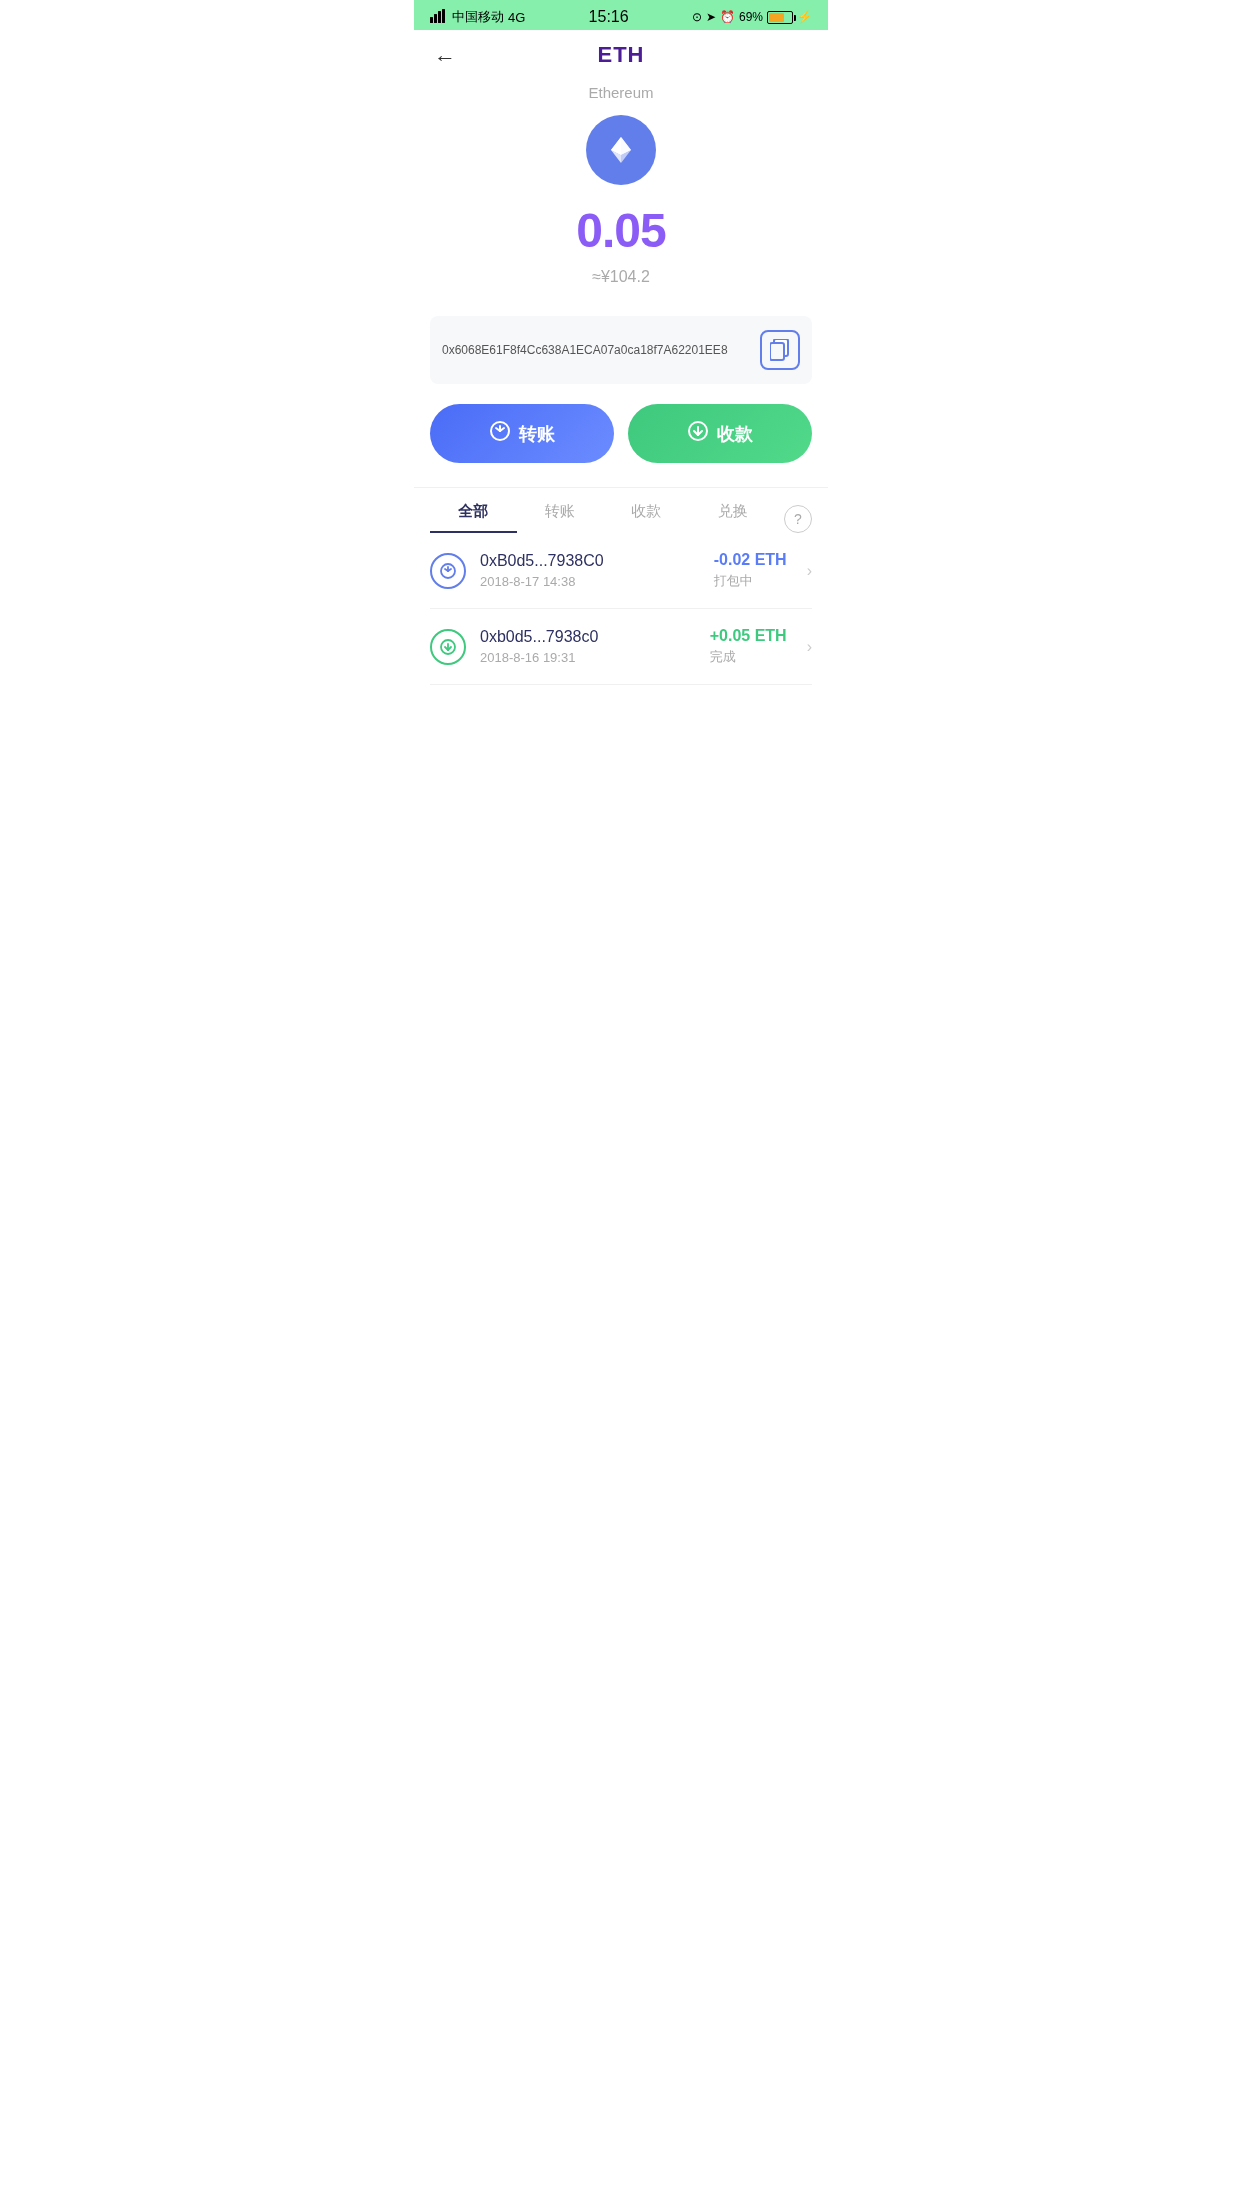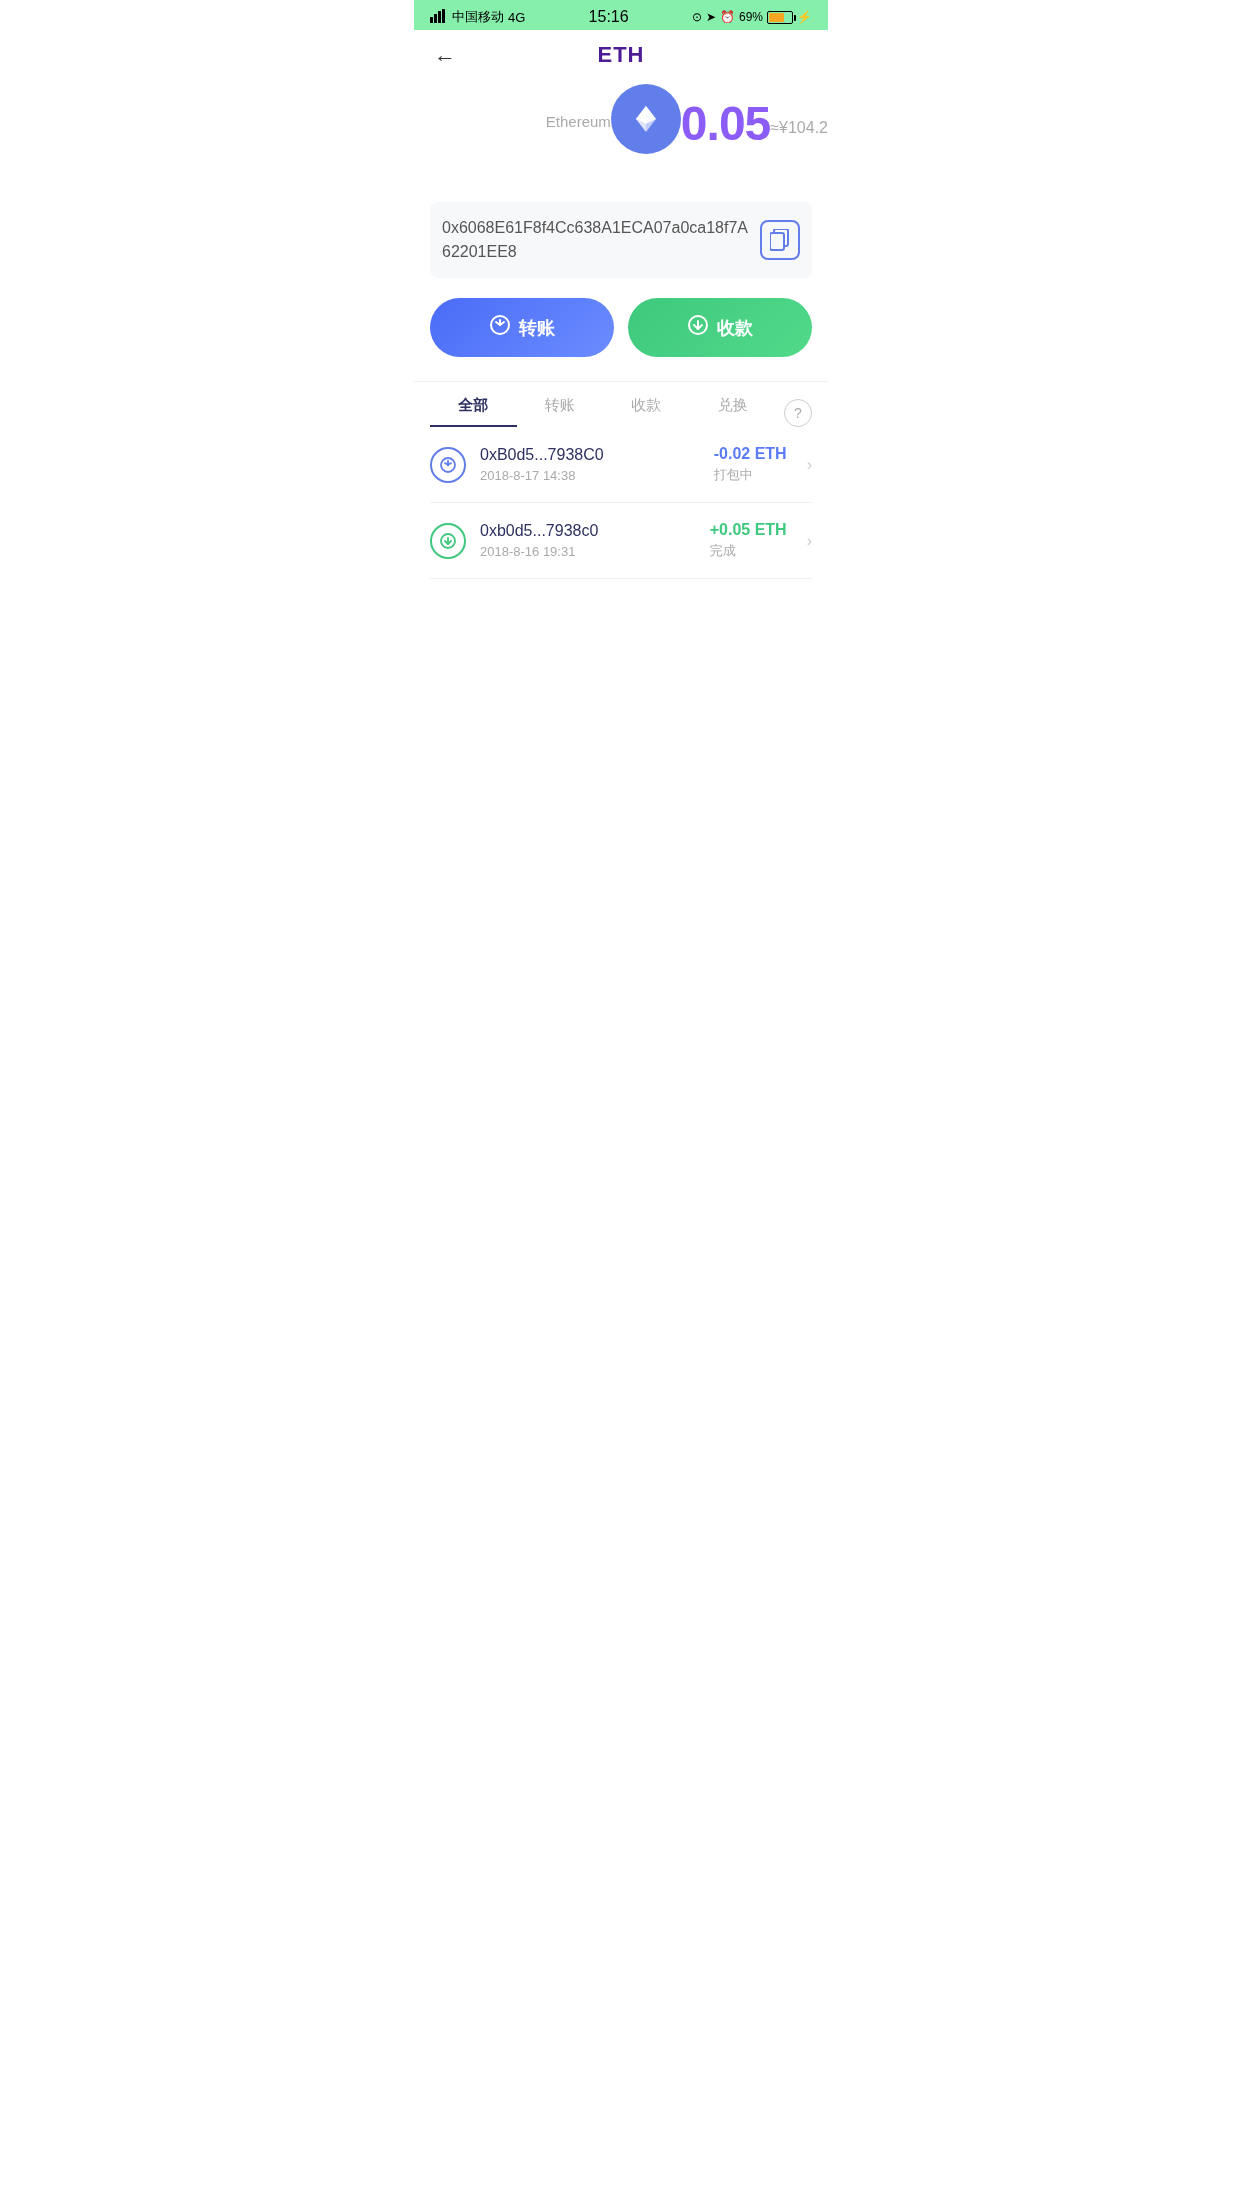--- a/index.html
+++ b/index.html
@@ -56,23 +56,23 @@
     .header-title {
       font-size: 22px;
       font-weight: 700;
       color: #4c1d95;
       letter-spacing: 1px;
     }
 
     
     .coin-section {
       display: flex;
+      flex-direction: column;
       align-items: center;
       padding: 8px 0 20px;
-      justify-content: flex-end;
     }
     .coin-subtitle {
       font-size: 15px;
       color: #aaa;
       margin-bottom: 14px;
     }
     .eth-logo {
       width: 70px; height: 70px;
       border-radius: 50%;
       background: #627eea;
@@ -99,21 +99,21 @@
       margin: 10px 16px 20px;
       display: flex;
       align-items: center;
       background: #f7f8fa;
       border-radius: 8px;
       padding: 14px 12px;
       gap: 10px;
     }
     .address-text {
       flex: 1;
-      font-size: 16px;
+      font-size: 12px;
       color: #555;
       word-break: break-all;
       line-height: 1.5;
     }
     .copy-btn {
       width: 40px; height: 40px;
       border: 2px solid #627eea;
       border-radius: 8px;
       background: transparent;
       cursor: pointer;

